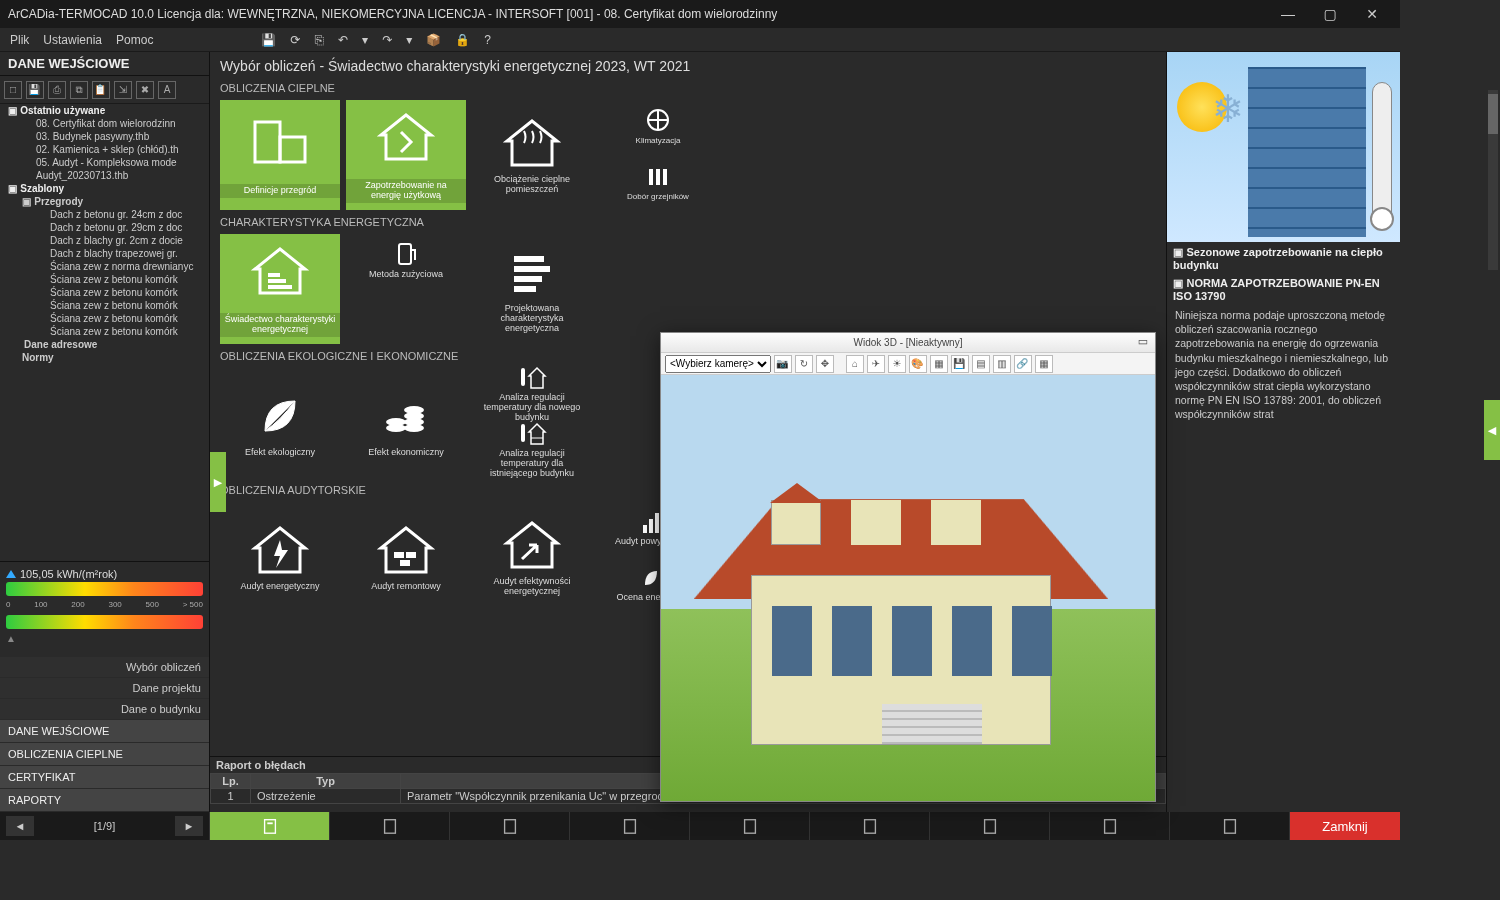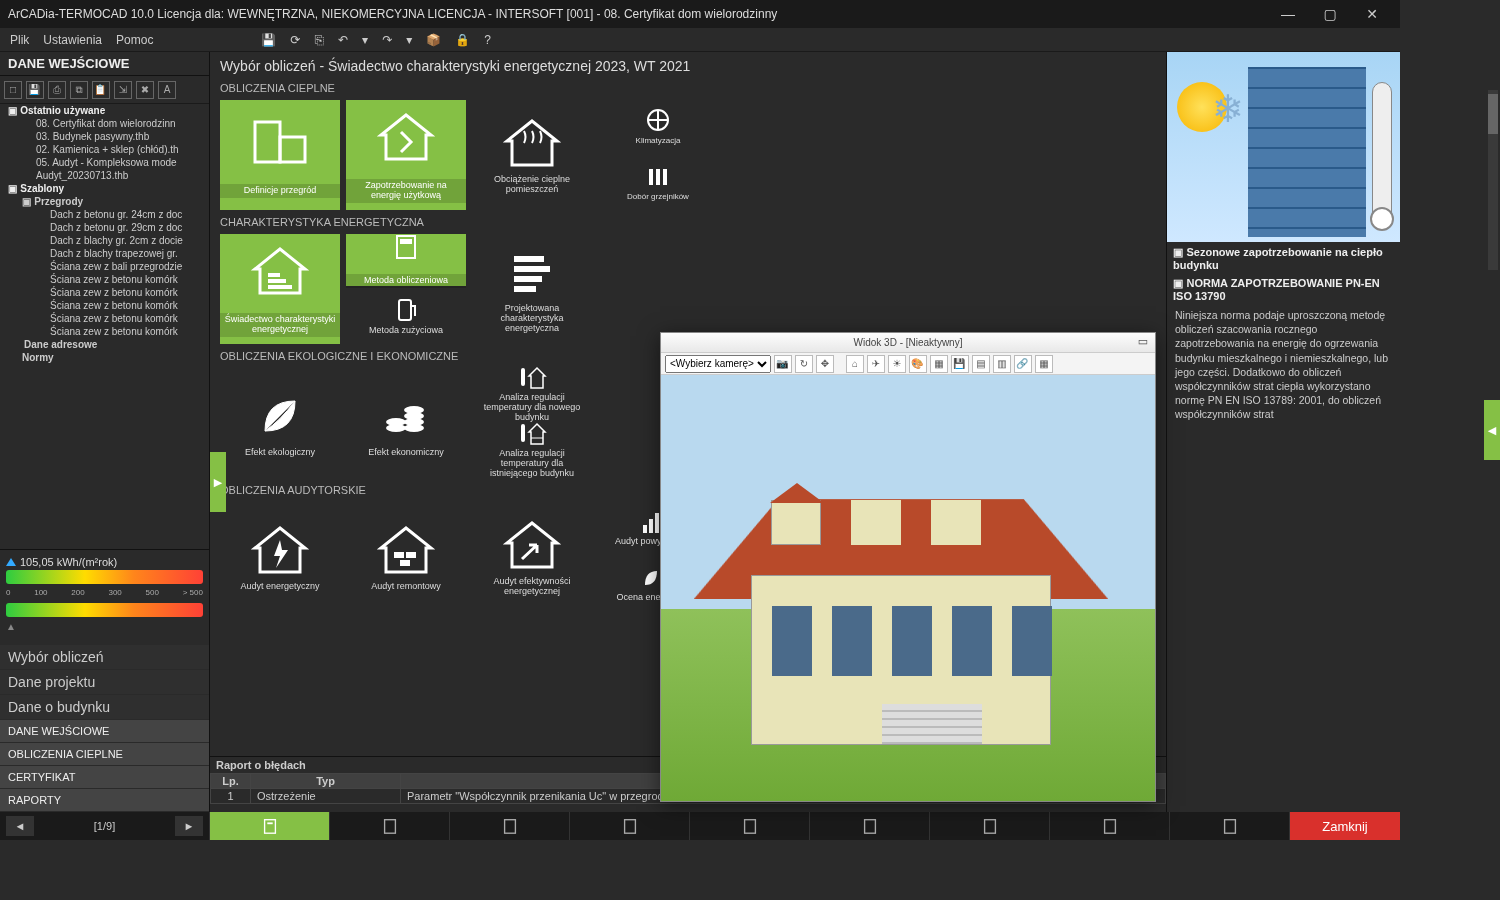--- a/index.html
+++ b/index.html
@@ -19,21 +19,21 @@
 .tree .tree-item { padding: 1px 8px 1px 20px; color: #ccc; white-space: nowrap; overflow: hidden; cursor: pointer; }
 .tree .tree-item.bold { font-weight: bold; padding-left: 14px;}
 .tree .tree-item.group { font-weight: bold; padding-left: 8px; color:#eee;}
 .tree .tree-item.sub { padding-left: 50px; font-weight: normal;}
 .tree .tree-item.sub2 { padding-left: 36px; font-weight: normal;}
 .gauge-zone { padding: 6px; border-top:1px solid #111;}
 .gauge-bar { height: 14px; background: linear-gradient(to right, #2ecc40 0%, #ffdc00 40%, #ff851b 65%, #ff4136 100%); border-radius: 3px; margin-bottom:4px;}
 .gauge-scale { display:flex; justify-content:space-between; font-size:8px; color:#aaa;}
 .gauge-value { font-size:11px; color:#ddd; margin-bottom:2px; display:flex; align-items:center; gap:4px;}
 .nav-list { margin-top:6px;}
-.nav-list .nav-item { padding:4px 8px; background:#3a3a3a; margin:1px 0; cursor:pointer; font-size:14px;}
+.nav-list .nav-item { padding:4px 8px; background:#3a3a3a; margin:1px 0; cursor:pointer; font-size:11px;text-align:right;}
 .nav-list .nav-item.light { background:#2f2f2f;}
 .nav-list .nav-cat { padding:5px 8px; background:#444; margin:1px 0; font-size:11px; color:#eee; font-weight:500;}
 
 .center-panel { flex: 1; background: #2a2a2a; display:flex; flex-direction: column; position:relative;}
 .calc-title { padding: 6px 10px; font-size: 14px; color: #ddd; }
 .section-label { padding: 2px 10px; font-size: 11px; color: #bbb; }
 .tile-grid { display:flex; flex-wrap:wrap; gap:6px; padding: 4px 10px; }
 .tile { width: 120px; height: 110px; background: #333; display:flex; flex-direction:column; align-items:center; justify-content:center; position:relative; cursor:pointer;}
 .tile.green { background: #85c045; gap: 12px; }
 .tile .tile-svg { width:60px; height:60px; display:flex;align-items:center;justify-content:center;}
@@ -141,21 +141,21 @@
       <div class="tree-item sub2">03. Budynek pasywny.thb</div>
       <div class="tree-item sub2">02. Kamienica + sklep (chłód).th</div>
       <div class="tree-item sub2">05. Audyt - Kompleksowa mode</div>
       <div class="tree-item sub2">Audyt_20230713.thb</div>
       <div class="tree-item group">▣ <span>Szablony</span></div>
       <div class="tree-item bold" style="padding-left:22px">▣ <span>Przegrody</span></div>
       <div class="tree-item sub">Dach z betonu gr. 24cm z doc</div>
       <div class="tree-item sub">Dach z betonu gr. 29cm z doc</div>
       <div class="tree-item sub">Dach z blachy gr. 2cm z docie</div>
       <div class="tree-item sub">Dach z blachy trapezowej gr.</div>
-      <div class="tree-item sub">Ściana zew z bali przegrodzie</div>
+      <div class="tree-item sub">Ściana zew z norma drewnianyc</div>
       <div class="tree-item sub">Ściana zew z betonu komórk</div>
       <div class="tree-item sub">Ściana zew z betonu komórk</div>
       <div class="tree-item sub">Ściana zew z betonu komórk</div>
       <div class="tree-item sub">Ściana zew z betonu komórk</div>
       <div class="tree-item sub">Ściana zew z betonu komórk</div>
       <div class="tree-item bold" style="padding-left:24px">Dane adresowe</div>
       <div class="tree-item bold" style="padding-left:22px">Normy</div>
     </div>
     <div style="flex:1"></div>
     <div class="gauge-zone">
@@ -248,29 +248,20 @@
             <svg viewBox="0 0 60 60">
               <polygon points="30,8 55,28 50,28 50,52 10,52 10,28 5,28" fill="none" stroke="#fff" stroke-width="3"></polygon>
               <rect x="18" y="32" width="12" height="4" fill="#fff"></rect>
               <rect x="18" y="38" width="18" height="4" fill="#fff"></rect>
               <rect x="18" y="44" width="24" height="4" fill="#fff"></rect>
             </svg>
           </div>
         <div class="tile-label">Świadectwo charakterystyki energetycznej</div>
       </div>
       <div class="tile-col">
-        <div class="tile green" style="height:52px">
-          <div class="tile-svg" style="width:30px;height:30px">
-              <svg viewBox="0 0 30 30">
-                <rect x="6" y="4" width="18" height="22" fill="none" stroke="#fff" stroke-width="2"></rect>
-                <rect x="9" y="7" width="12" height="5" fill="#fff"></rect>
-              </svg>
-            </div>
-          <div class="tile-label">Metoda obliczeniowa</div>
-        </div>
         <div class="tile bare" style="height:52px">
           <div class="tile-svg" style="width:30px;height:30px">
               <svg viewBox="0 0 30 30">
                 <rect x="8" y="6" width="12" height="20" rx="2" fill="none" stroke="#fff" stroke-width="2"></rect>
                 <path d="M20 12 h4 v10" fill="none" stroke="#fff" stroke-width="2"></path>
               </svg>
             </div>
           <div class="tile-label">Metoda zużyciowa</div>
         </div>
       </div>

